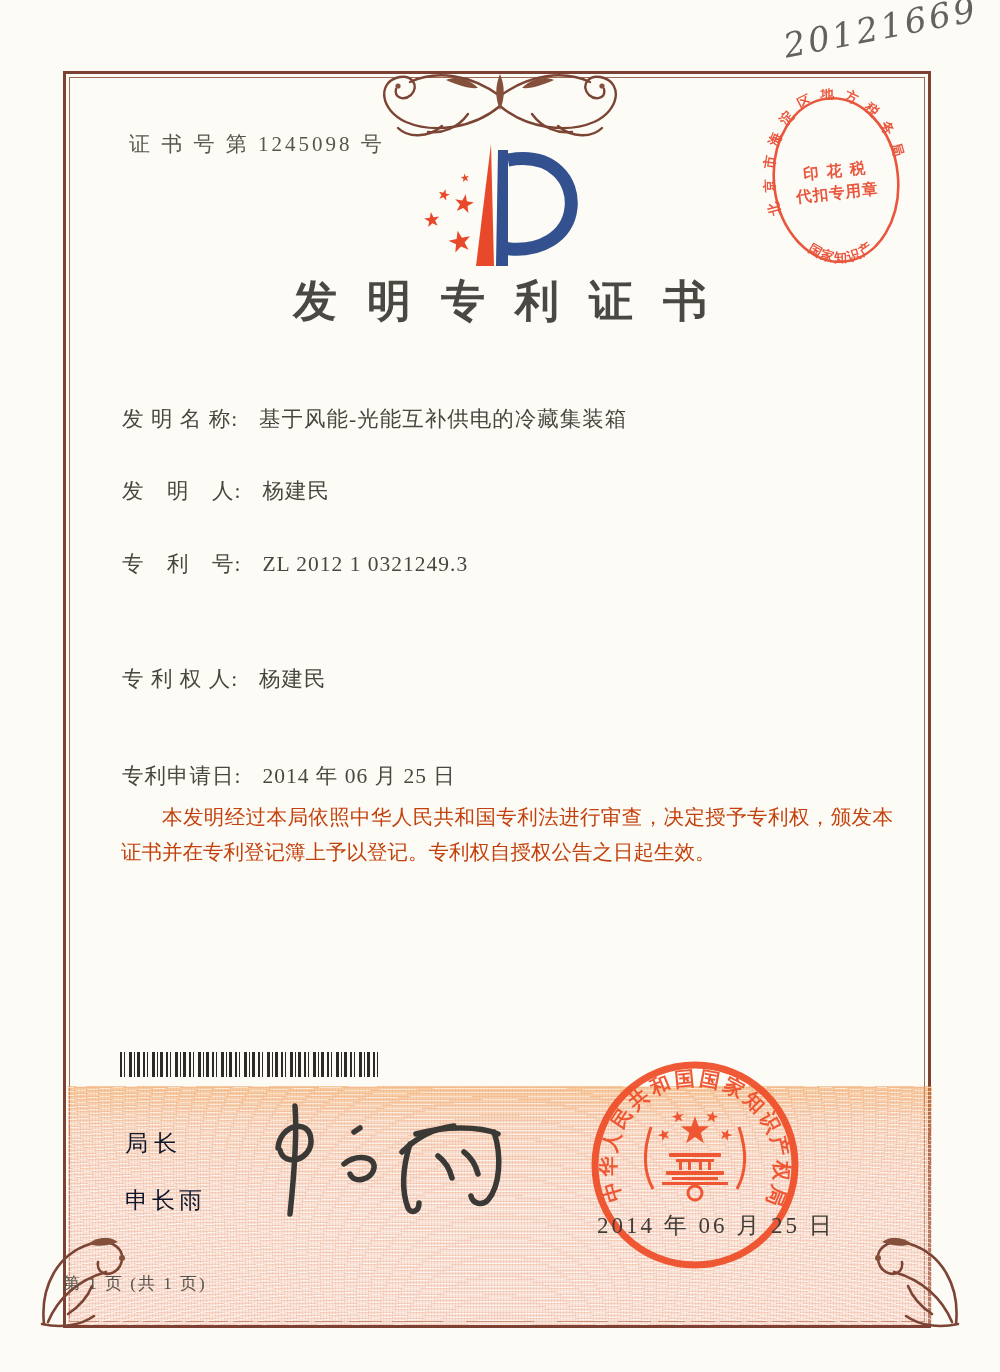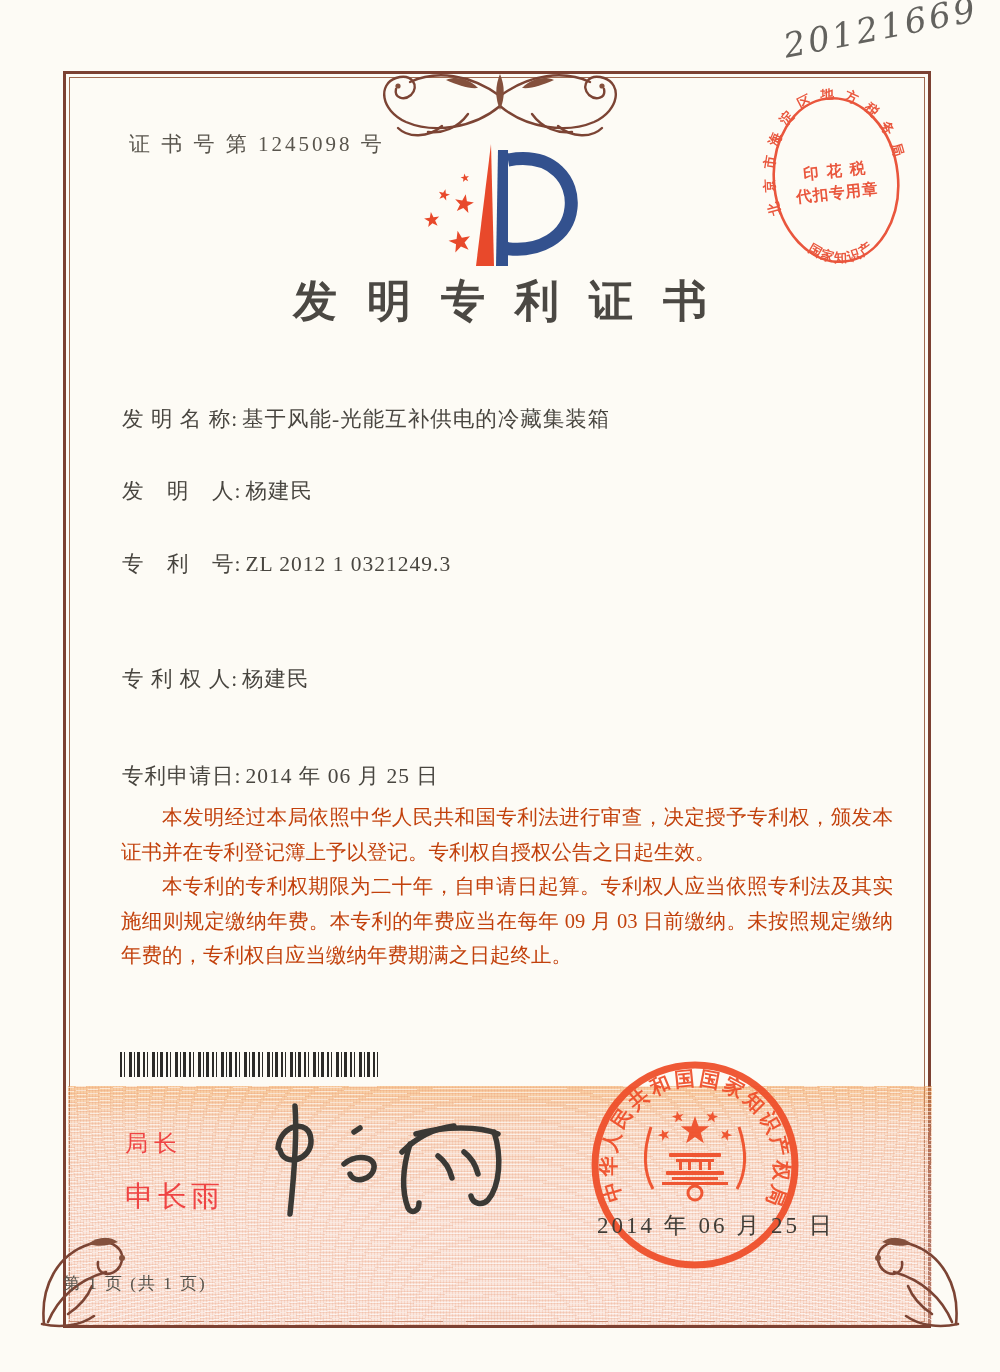--- a/index.html
+++ b/index.html
@@ -39,21 +39,21 @@
   .title{
     position:absolute;left:0;right:-30px;top:272px;text-align:center;
     font-size:44px;font-weight:700;color:#4b4843;letter-spacing:30px;
     white-space:nowrap;
   }
   
   .field{
     position:absolute;left:122px;font-size:21.5px;color:#494640;
     letter-spacing:1px;white-space:nowrap;
   }
-  .field .lbl{margin-right:4px;}
+  .field .lbl{margin-right:21px;}
   
   .bodytext{
     position:absolute;left:121px;top:800px;width:772px;
     font-size:20.5px;line-height:34.5px;color:#c2410c;text-align:justify;
   }
   .bodytext p{margin:0;text-indent:2em;}
   
   .guilloche{
     position:absolute;left:68px;top:1086px;width:864px;height:239px;z-index:1;
     background:
@@ -67,23 +67,23 @@
     position:absolute;left:120px;top:1052px;width:258px;height:25px;z-index:2;
     background:repeating-linear-gradient(90deg,
       #2c2b28 0 2px, transparent 2px 4px,
       #2c2b28 4px 5px, transparent 5px 9px,
       #2c2b28 9px 12px, transparent 12px 14px,
       #2c2b28 14px 15px, transparent 15px 17px,
       #2c2b28 17px 20px, transparent 20px 23px);
   }
   
   .director{position:absolute;left:125px;top:1128px;z-index:3;
-    font-family:Liberation Sans, sans-serif;color:#ef4444;}
+    font-family:Liberation Sans, sans-serif;color:#0f172a;}
   .director .row1{font-size:23px;letter-spacing:6px;}
-  .director .row2{margin-top:18px;font-size:29px;letter-spacing:4px;}
+  .director .row2{margin-top:26px;font-size:23px;letter-spacing:4px;}
   .signature{position:absolute;left:238px;top:1100px;width:280px;height:125px;z-index:3;}
   
   .seal{position:absolute;left:583px;top:1053px;width:224px;height:224px;z-index:2;opacity:.93;}
   .seal-date{
     position:absolute;left:597px;top:1210px;z-index:4;
     font-size:23px;letter-spacing:3px;color:#403d37;white-space:nowrap;
   }
   
   .footer{
     position:absolute;left:63px;width:868px;top:1272px;text-align:left;z-index:3;
@@ -178,21 +178,20 @@
   </div>
   <div class="field" style="top:664px">
     <span class="lbl">专 利 权 人:</span><span>杨建民</span>
   </div>
   <div class="field" style="top:761px">
     <span class="lbl">专利申请日:</span><span>2014 年 06 月 25 日</span>
   </div>
 
   <div class="bodytext">
     <p>本发明经过本局依照中华人民共和国专利法进行审查，决定授予专利权，颁发本证书并在专利登记簿上予以登记。专利权自授权公告之日起生效。</p>
-    <p>本专利的专利权期限为二十年，自申请日起算。专利权人应当依照专利法及其实施细则规定缴纳年费。本专利的年费应当在每年 09 月 03 日前缴纳。未按照规定缴纳年费的，专利权自应当缴纳年费期满之日起终止。</p>
   </div>
 
   <div class="guilloche"></div>
 
   <div class="barcode"></div>
 
   <div class="director">
     <div class="row1">局长</div>
     <div class="row2">申长雨</div>
   </div>

